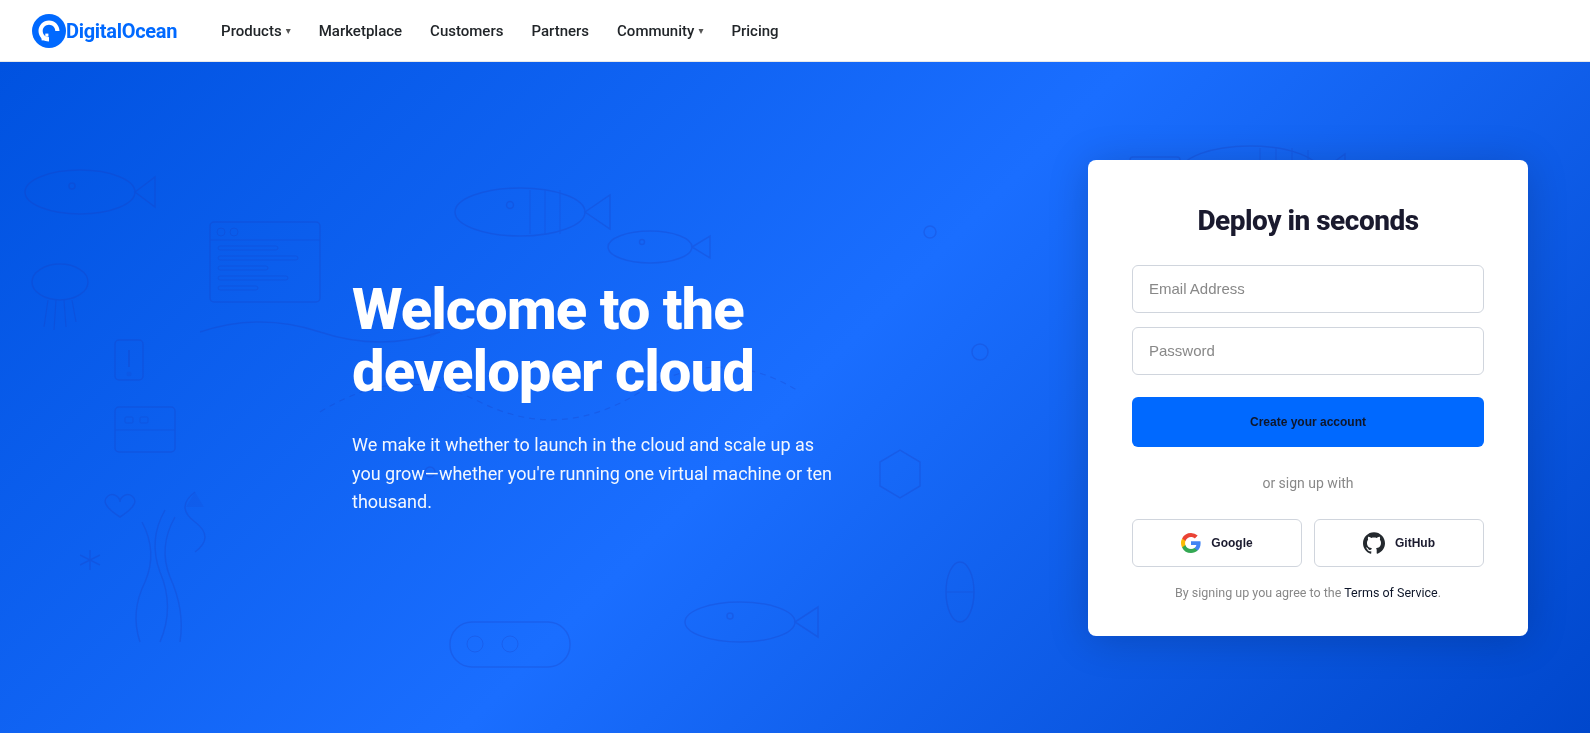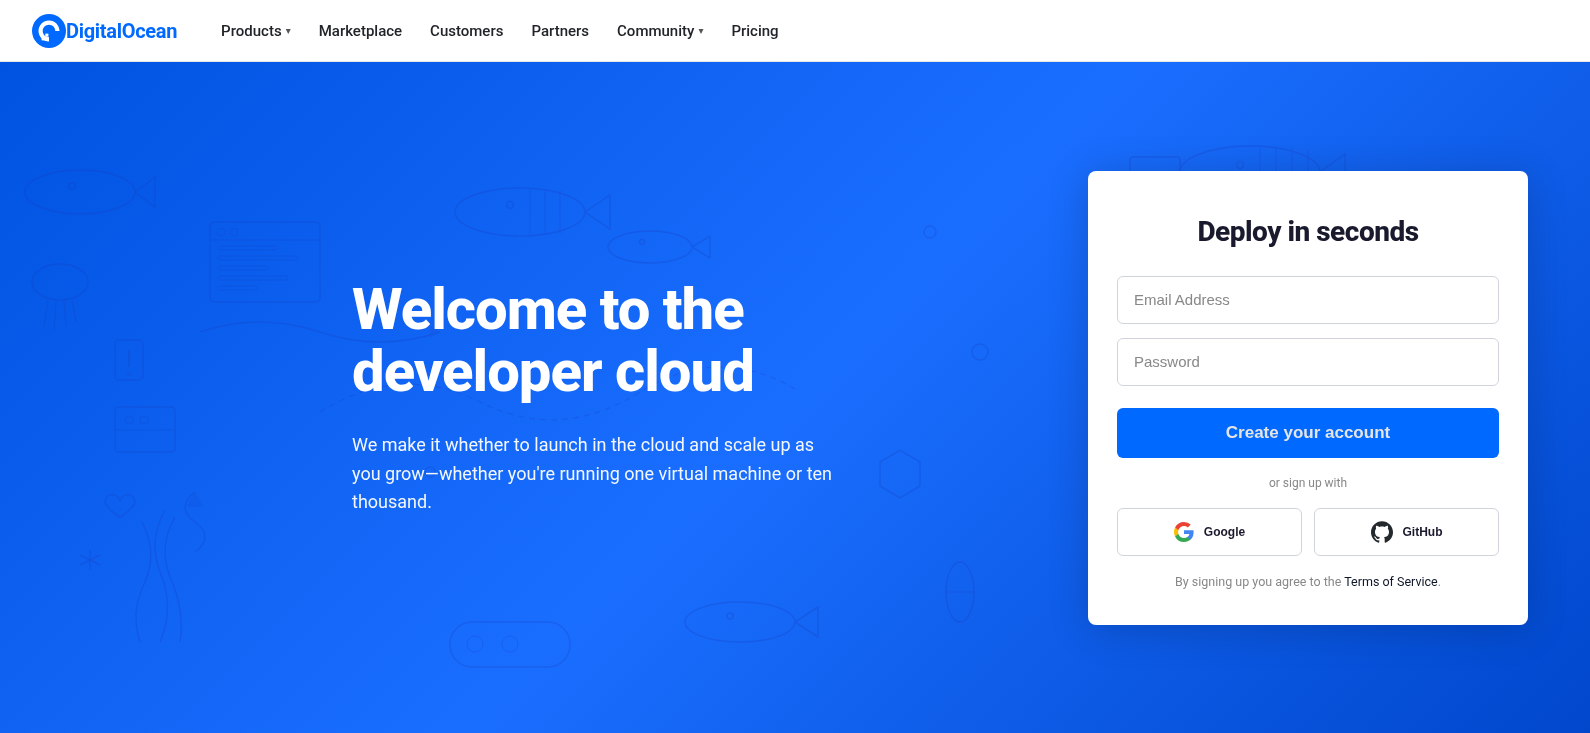--- a/index.html
+++ b/index.html
@@ -104,21 +104,21 @@
 
     
     .signup-card {
       position: absolute;
       right: 62px;
       top: 50%;
       transform: translateY(-50%);
       width: 440px;
       background: #fff;
       border-radius: 8px;
-      padding: 44px 29px 36px;
+      padding: 44px 44px 36px;
       box-shadow: 0 4px 40px rgba(0,0,0,0.18);
     }
     .signup-card-title {
       font-size: 28px;
       font-weight: 800;
       color: #1a1a2e;
       text-align: center;
       margin-bottom: 28px;
       letter-spacing: -0.5px;
     }
@@ -136,34 +136,34 @@
       outline: none;
       transition: border-color 0.2s;
     }
     .form-input::placeholder {
       color: #888;
     }
     .btn-create {
       width: 100%;
       height: 50px;
       background: #0069ff;
-      color: #e5e5e5;
+      color: #0f172a;
       border: none;
       border-radius: 6px;
-      font-size: 17px;
+      font-size: 12px;
       font-weight: 700;
       cursor: pointer;
       margin-top: 8px;
       transition: background 0.2s;
     }
     .or-divider {
       text-align: center;
       color: #888;
-      font-size: 12px;
-      margin: 18px 0;
+      font-size: 14px;
+      margin: 28px 0;
     }
     .social-buttons {
       display: flex;
       gap: 12px;
     }
     .btn-social {
       flex: 1;
       height: 48px;
       border: 1.5px solid #d0d5dd;
       border-radius: 6px;

